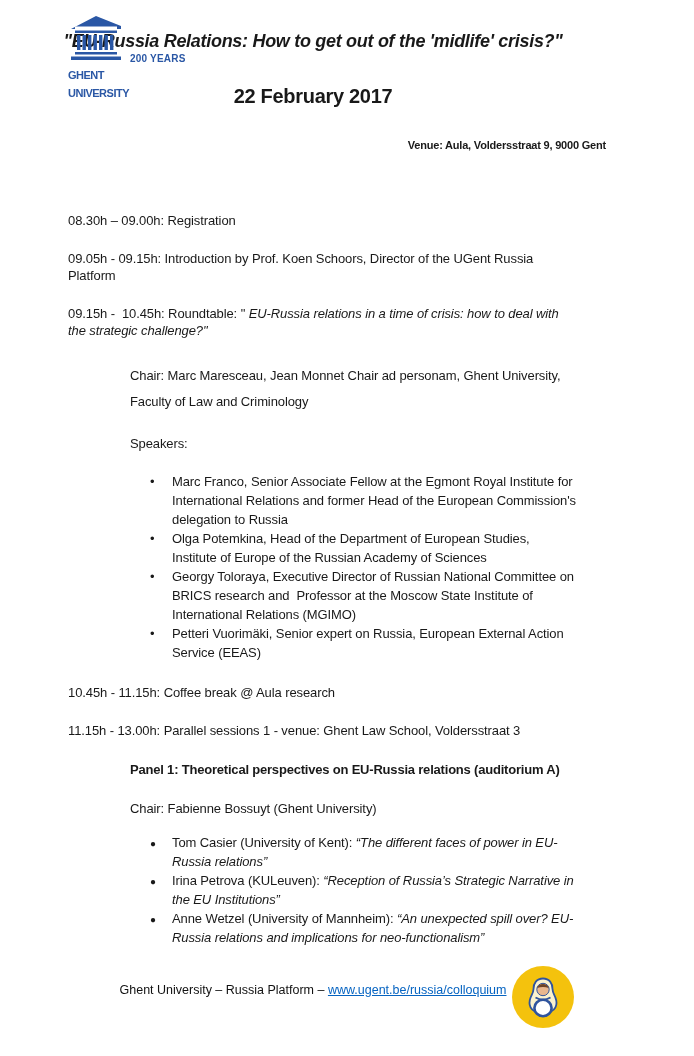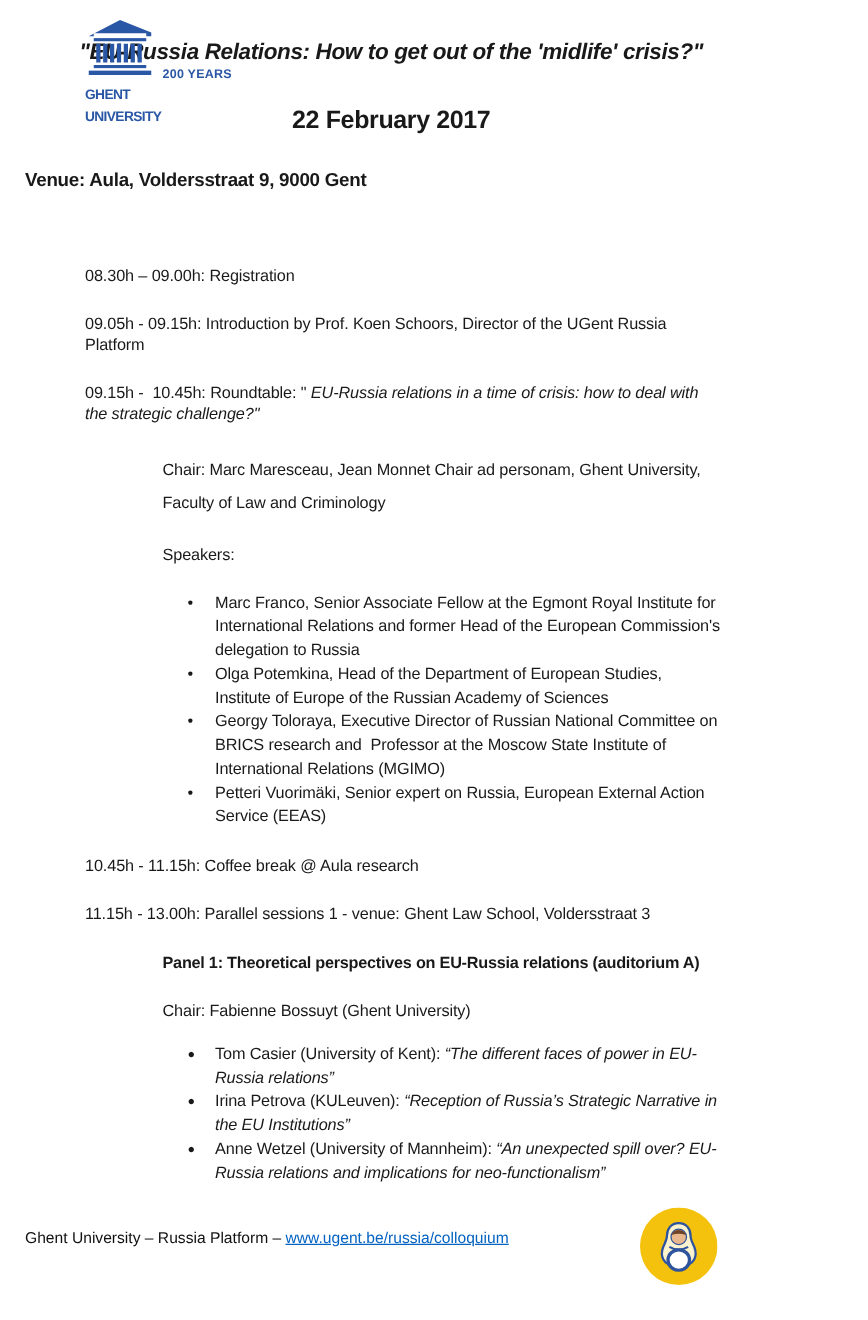--- a/index.html
+++ b/index.html
@@ -14,40 +14,40 @@
   }
   
   .logo{position:absolute;left:48px;top:16px;color:#2a57a5;}
   .logo-top{display:flex;align-items:flex-end;gap:6px;}
   .logo-years{font-size:10px;font-weight:bold;letter-spacing:0.2px;padding-bottom:2px;}
   .logo-name{font-size:11px;font-weight:bold;line-height:18px;letter-spacing:-0.5px;}
   
   .title{padding-top:86px;margin:0;text-align:center;font-size:21px;font-weight:bold;letter-spacing:-0.3px;line-height:24px;}
   .subtitle{margin:30px 0 0 0;text-align:center;font-size:18px;font-weight:bold;font-style:italic;letter-spacing:-0.3px;line-height:22px;}
   .date{margin:32px 0 0 0;text-align:center;font-size:20px;font-weight:bold;letter-spacing:-0.3px;line-height:24px;}
-  .venue{margin:28px 0 0 0;text-align:left;font-size:15px;font-weight:bold;letter-spacing:-0.2px;line-height:18px;}
+  .venue{margin:28px 0 0 0;text-align:right;font-size:11px;font-weight:bold;letter-spacing:-0.2px;line-height:18px;}
   
   .main{margin:58px 30px 0 48px;font-size:13px;letter-spacing:-0.1px;}
   .sched{margin:0 0 21px 0;line-height:17px;white-space:pre-wrap;}
   .chair{margin:24px 0 0 62px;line-height:26px;}
   .speakers-label{margin:20px 0 0 62px;line-height:17px;}
   ul.blist{list-style:none;margin:20px 0 0 0;padding:0;}
   ul.blist li{display:flex;align-items:flex-start;line-height:19px;}
   .bullet{flex:none;width:22px;margin-left:82px;text-align:left;}
   .bullet.small{font-size:13px;}
   .bullet.large{font-size:10px;line-height:19px;padding-top:1px;}
   .li-text{flex:1;white-space:pre-wrap;}
   .coffee{margin-top:22px;}
   .parallel{margin-top:0;}
   .panel-title{margin:17px 0 0 62px;font-weight:bold;line-height:19px;letter-spacing:-0.2px;}
   .panel-chair{margin:20px 0 0 62px;line-height:19px;}
   ul.talks{margin-top:15px;}
   .talk-title{font-style:italic;}
   
-  .footer-text{position:absolute;left:0;right:0;top:983px;text-align:left;font-size:12.5px;color:#111;}
+  .footer-text{position:absolute;left:0;right:0;top:983px;text-align:center;font-size:12.5px;color:#111;}
   .footer-text a{color:#0563c1;text-decoration:underline;}
   .matryoshka{position:absolute;top:966px;right:32px;width:62px;height:62px;}
   .it{font-style:italic;}
 </style>
 </head>
 <body>
 
 <div class="page">
 
   <div class="logo">

